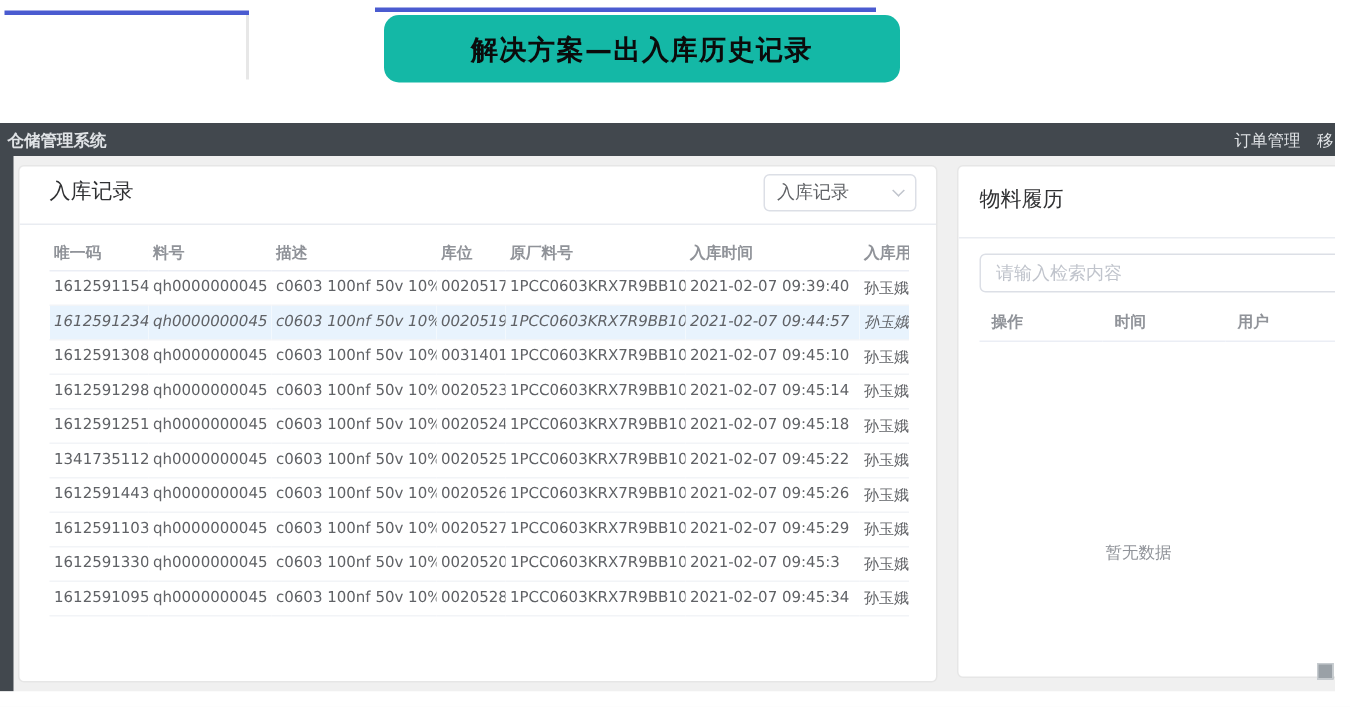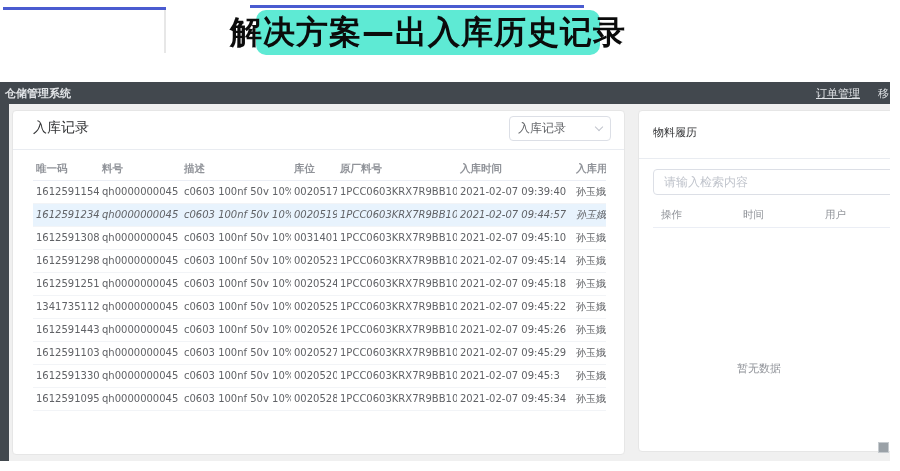--- a/index.html
+++ b/index.html
@@ -4,31 +4,31 @@
 <style>
   * { margin:0; padding:0; box-sizing:border-box; }
   html,body { width:900px; height:471px; background:#fff; overflow:hidden;
     font-family:"DejaVu Sans", sans-serif; }
   .stage { position:relative; width:900px; height:471px; background:#fff; }
 
   
   .line-left  { position:absolute; left:3px;  top:7px; width:163px; height:3px; background:#4a5bd0; }
   .edge-sliver{ position:absolute; left:164px; top:10px; width:2px; height:43px; background:#e7e7e7; }
   .line-mid   { position:absolute; left:250px; top:5px; width:334px; height:3px; background:#4a5bd0; }
-  .banner { position:absolute; left:256px; top:10px; width:344px; height:45px; background:#5eead4;
+  .banner { position:absolute; left:256px; top:10px; width:344px; height:45px; background:#14b8a6;
     border-radius:10px; display:flex; align-items:center; justify-content:center;
-    font-size:32px; font-weight:bold; color:#0b0b0b; letter-spacing:1px; white-space:nowrap; }
+    font-size:18px; font-weight:bold; color:#0b0b0b; letter-spacing:1px; white-space:nowrap; }
 
   
   .app { position:absolute; left:0; top:82px; width:890px; height:379px; overflow:hidden; }
   .app-header { height:22px; background:#42484e; display:flex; align-items:center;
     justify-content:space-between; padding-left:5px; }
   .brand { color:#e0e3e6; font-size:11px; font-weight:bold; white-space:nowrap; }
   .menu { display:flex; align-items:center; color:#e0e3e6; font-size:11px; }
-  .menu-orders { text-decoration:underline; margin-right:18px; cursor:pointer; white-space:nowrap; }
+  .menu-orders { margin-right:11px; cursor:pointer; white-space:nowrap; }
   .menu-partial { width:12px; overflow:hidden; white-space:nowrap; cursor:pointer; }
 
   .app-body { position:relative; height:357px; background:#f0f0f0; overflow:hidden; }
   .side-sliver { position:absolute; left:0; top:0; width:9px; height:100%; background:#42484e; }
 
   .card { position:absolute; background:#fff; border:1px solid #e6e6e6; border-radius:4px; overflow:hidden; }
   .card-left  { left:12px; top:6px; width:613px; height:345px; }
   .card-right { left:638px; top:6px; width:272px; height:342px; }
 
   .card-head { display:flex; align-items:center; justify-content:space-between;
@@ -49,21 +49,21 @@
   .tinput::placeholder { color:#c0c4cc; }
 
   table.grid { width:573px; margin:8px 20px 0; border-collapse:collapse; table-layout:fixed; }
   table.grid th { font-size:10.5px; color:#909399; font-weight:bold; text-align:left;
     height:22px; border-bottom:1px solid #ebeef5; padding:0 3px; white-space:nowrap; overflow:hidden;margin-top:24px; }
   table.grid td { font-size:10px; color:#606266; height:23px; border-bottom:1px solid #f2f4f7;
     padding:0 3px; white-space:nowrap; overflow:hidden; }
   tr.hl td { background:#e8f3fd;font-style:italic; }
 
   table.rgrid { width:244px; margin:8px 14px 0; border-collapse:collapse; table-layout:fixed; }
-  table.rgrid th { font-size:10.5px; color:#909399; font-weight:normal; text-align:left;
+  table.rgrid th { font-size:10.5px; color:#909399; font-weight:bold; text-align:left;
     height:24px; border-bottom:1px solid #ebeef5; padding:0 8px; white-space:nowrap; }
 
   .empty { position:absolute; left:0; top:250px; width:240px; text-align:center;
     font-size:11px; color:#909399; }
 
   .scroll-thumb { position:absolute; left:878px; top:338px; width:11px; height:11px;
     background:#9aa1a7; border:1px solid #c6cbcf; }
 </style>
 </head>
 <body>
@@ -211,21 +211,21 @@
               <td>1PCC0603KRX7R9BB104</td>
               <td>2021-02-07 09:45:34</td>
               <td>孙玉娥</td>
             </tr>
           </tbody>
         </table>
       </div>
 
       <div class="card card-right">
         <div class="card-head" style="justify-content:flex-start; padding-left:14px; height:48px;">
-          <span class="card-title" style="font-size:11px;">物料履历</span>
+          <span class="card-title" style="font-size:14px;">物料履历</span>
         </div>
 
         <div class="search-row-r">
           <input class="tinput" placeholder="请输入检索内容" style="">
         </div>
 
         <table class="rgrid">
           <colgroup>
               <col style="width:82px">
               <col style="width:82px">

